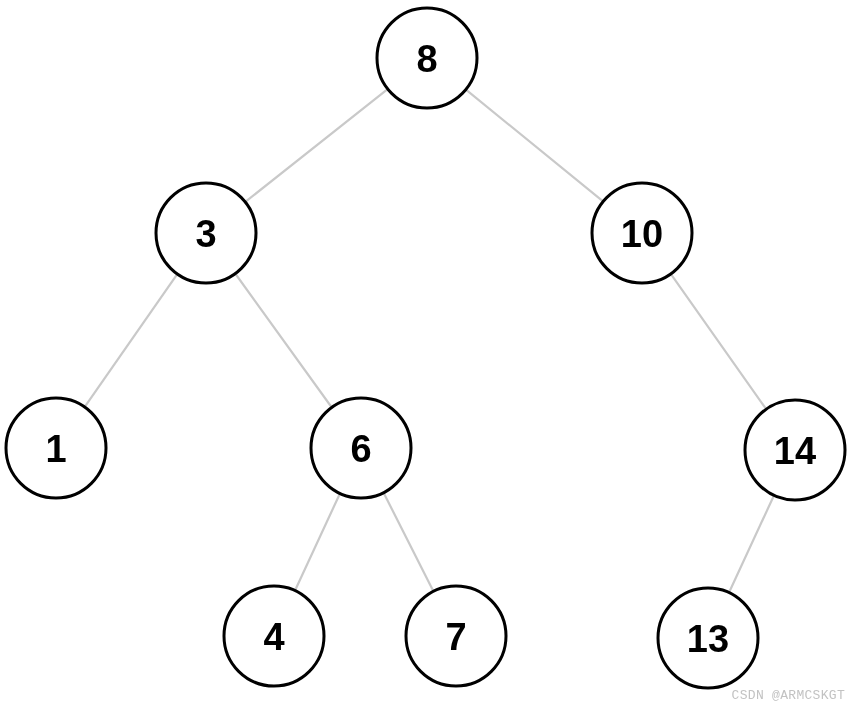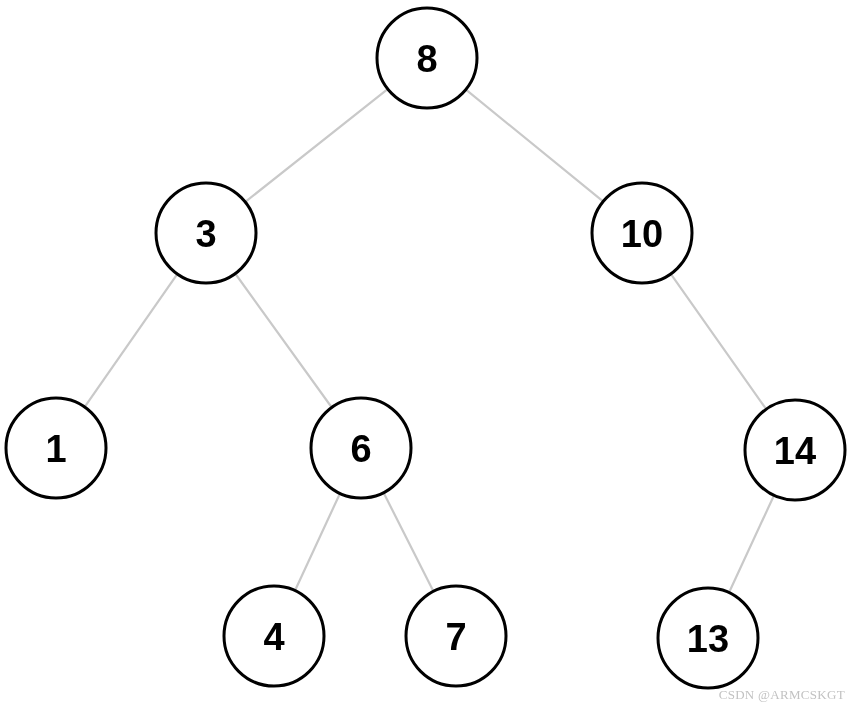--- a/index.html
+++ b/index.html
@@ -39,21 +39,21 @@
     font-size: 38px;
     fill: #000000;
     text-anchor: middle;
     dominant-baseline: central;
     user-select: none;
   }
   .watermark-text {
     position: absolute;
     right: 10px;
     bottom: 6px;
-    font-family: Liberation Serif, serif;
+    font-family: Liberation Mono, monospace;
     font-size: 13px;
     color: #c2c2c2;
     letter-spacing: 0.3px;
     white-space: nowrap;
   }
 </style>
 </head>
 <body>
 
 <svg id="tree-canvas" viewBox="0 0 855 709" xmlns="http://www.w3.org/2000/svg">

